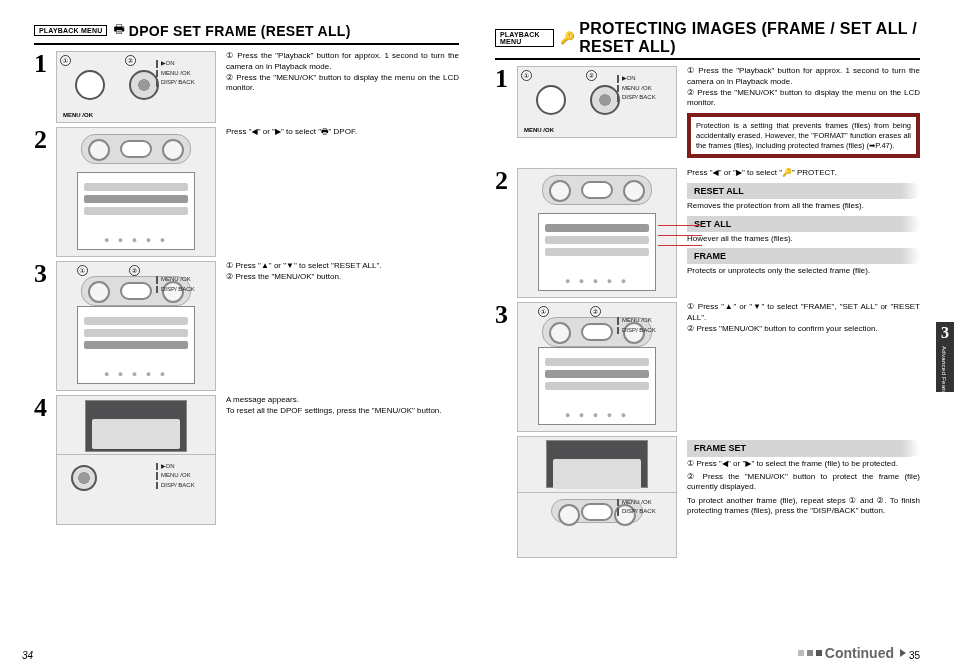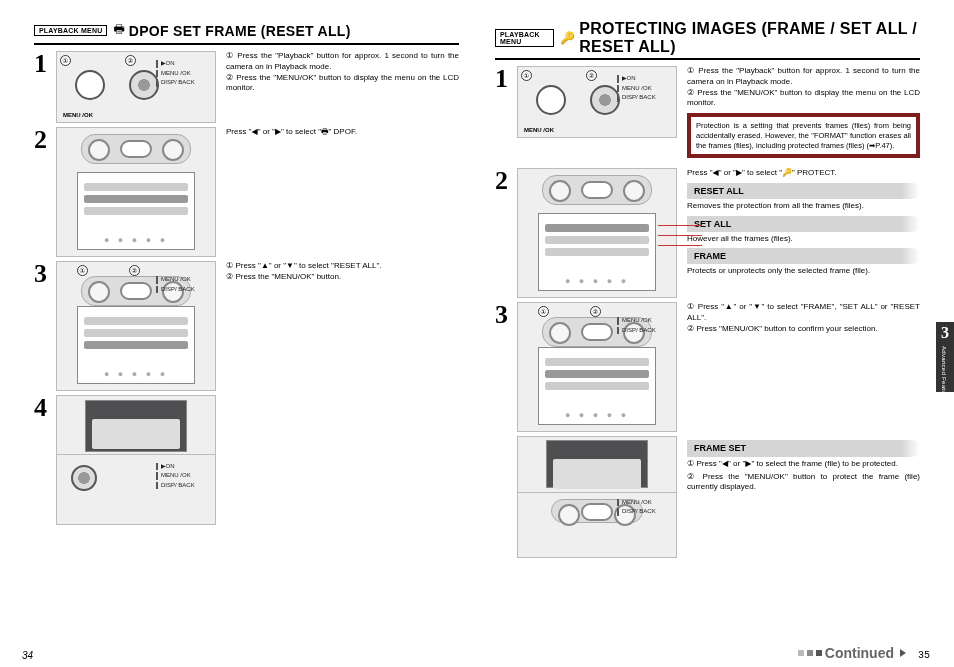--- a/index.html
+++ b/index.html
@@ -40,21 +40,21 @@
   .diag.stack .top{position:absolute;top:0;left:0;right:0;height:46%;border-bottom:1px solid #bbb;}
   .diag.stack .bot{position:absolute;bottom:0;left:0;right:0;height:54%;}
   .note { border:4px solid #7f1d1d; font-size:7.5px; line-height:1.3; padding:4px 5px; margin:4px 0 6px; text-align:justify; }
   .subhdr { background: linear-gradient(to right,#d5d5d5 0,#d5d5d5 92%,transparent 100%); border-radius: 0 10px 10px 0; font-size:9px; font-weight:bold; padding:2px 7px; margin-top:4px; }
   .subtxt { font-size:8px; line-height:1.3; margin:2px 0 3px; text-align:justify; }
   .leader { position:absolute; border-top:1px solid #c33; }
   .tab { position:absolute; right:0; top:322px; width:18px; height:70px; background:#333; color:#fff; }
   .tab .n{font-family:"Times New Roman",serif;font-weight:bold;font-size:16px;text-align:center;padding-top:2px;}
   .tab .v{font-size:6px; writing-mode:vertical-rl; text-align:center; padding:4px 0 0 5px; letter-spacing:.3px;}
   .pgnum { position:absolute; bottom:6px; font-size:10px;}
-  .pgnum.l{left:22px;font-style:italic;} .pgnum.r{right:24px;font-family:Liberation Mono, monospace;}
+  .pgnum.l{left:22px;font-style:italic;} .pgnum.r{right:34px;}
   .cont { position:absolute; bottom:6px; right:48px; font-size:14px; color:#666; display:flex; align-items:center; gap:3px;font-weight:bold;}
   .cont .sq{width:6px;height:6px;background:#bbb;} .cont .sq.b{background:#888;} .cont .sq.c{background:#555;}
   .cont .arrow{width:0;height:0;border-top:4px solid transparent;border-bottom:4px solid transparent;border-left:6px solid #555;margin-left:3px;}
   .just{text-align:justify;}
 </style>
 </head>
 <body>
 
 <div class="spread">
 
@@ -154,20 +154,24 @@
             <div class="lblstack" style="top:6px">
               <div>▶ON</div>
               <div>MENU
 /OK</div>
               <div>DISP/
 BACK</div>
             </div>
           </div>
         </div>
       </div>
+      <div class="tcol">
+        <div>A message appears.</div>
+        <div class="just">To reset all the DPOF settings, press the "MENU/OK" button.</div>
+      </div>
     </div>
 
     <div class="pgnum l">34</div>
   </div>
 
   <div class="page right">
     <div class="hdr">
       <span class="badge">PLAYBACK MENU</span>
       <span class="hicon">🔑</span>
       <span class="htitle small">PROTECTING IMAGES (FRAME / SET ALL / RESET ALL)</span>
@@ -277,20 +281,21 @@
               <div>DISP/
 BACK</div>
             </div>
           </div>
         </div>
       </div>
       <div class="tcol">
         <div class="subhdr">FRAME SET</div>
         <div class="subtxt just">① Press "◀" or "▶" to select the frame (file) to be protected.</div>
         <div class="subtxt just">② Press the "MENU/OK" button to protect the frame (file) currently displayed.</div>
+        <div class="subtxt just">To protect another frame (file), repeat steps ① and ②. To finish protecting frames (files), press the "DISP/BACK" button.</div>
       </div>
     </div>
 
     <div class="cont">
       <div class="sq"></div>
         <div class="sq b"></div>
         <div class="sq c"></div>
       <span>Continued</span>
       <div class="arrow"></div>
     </div>

